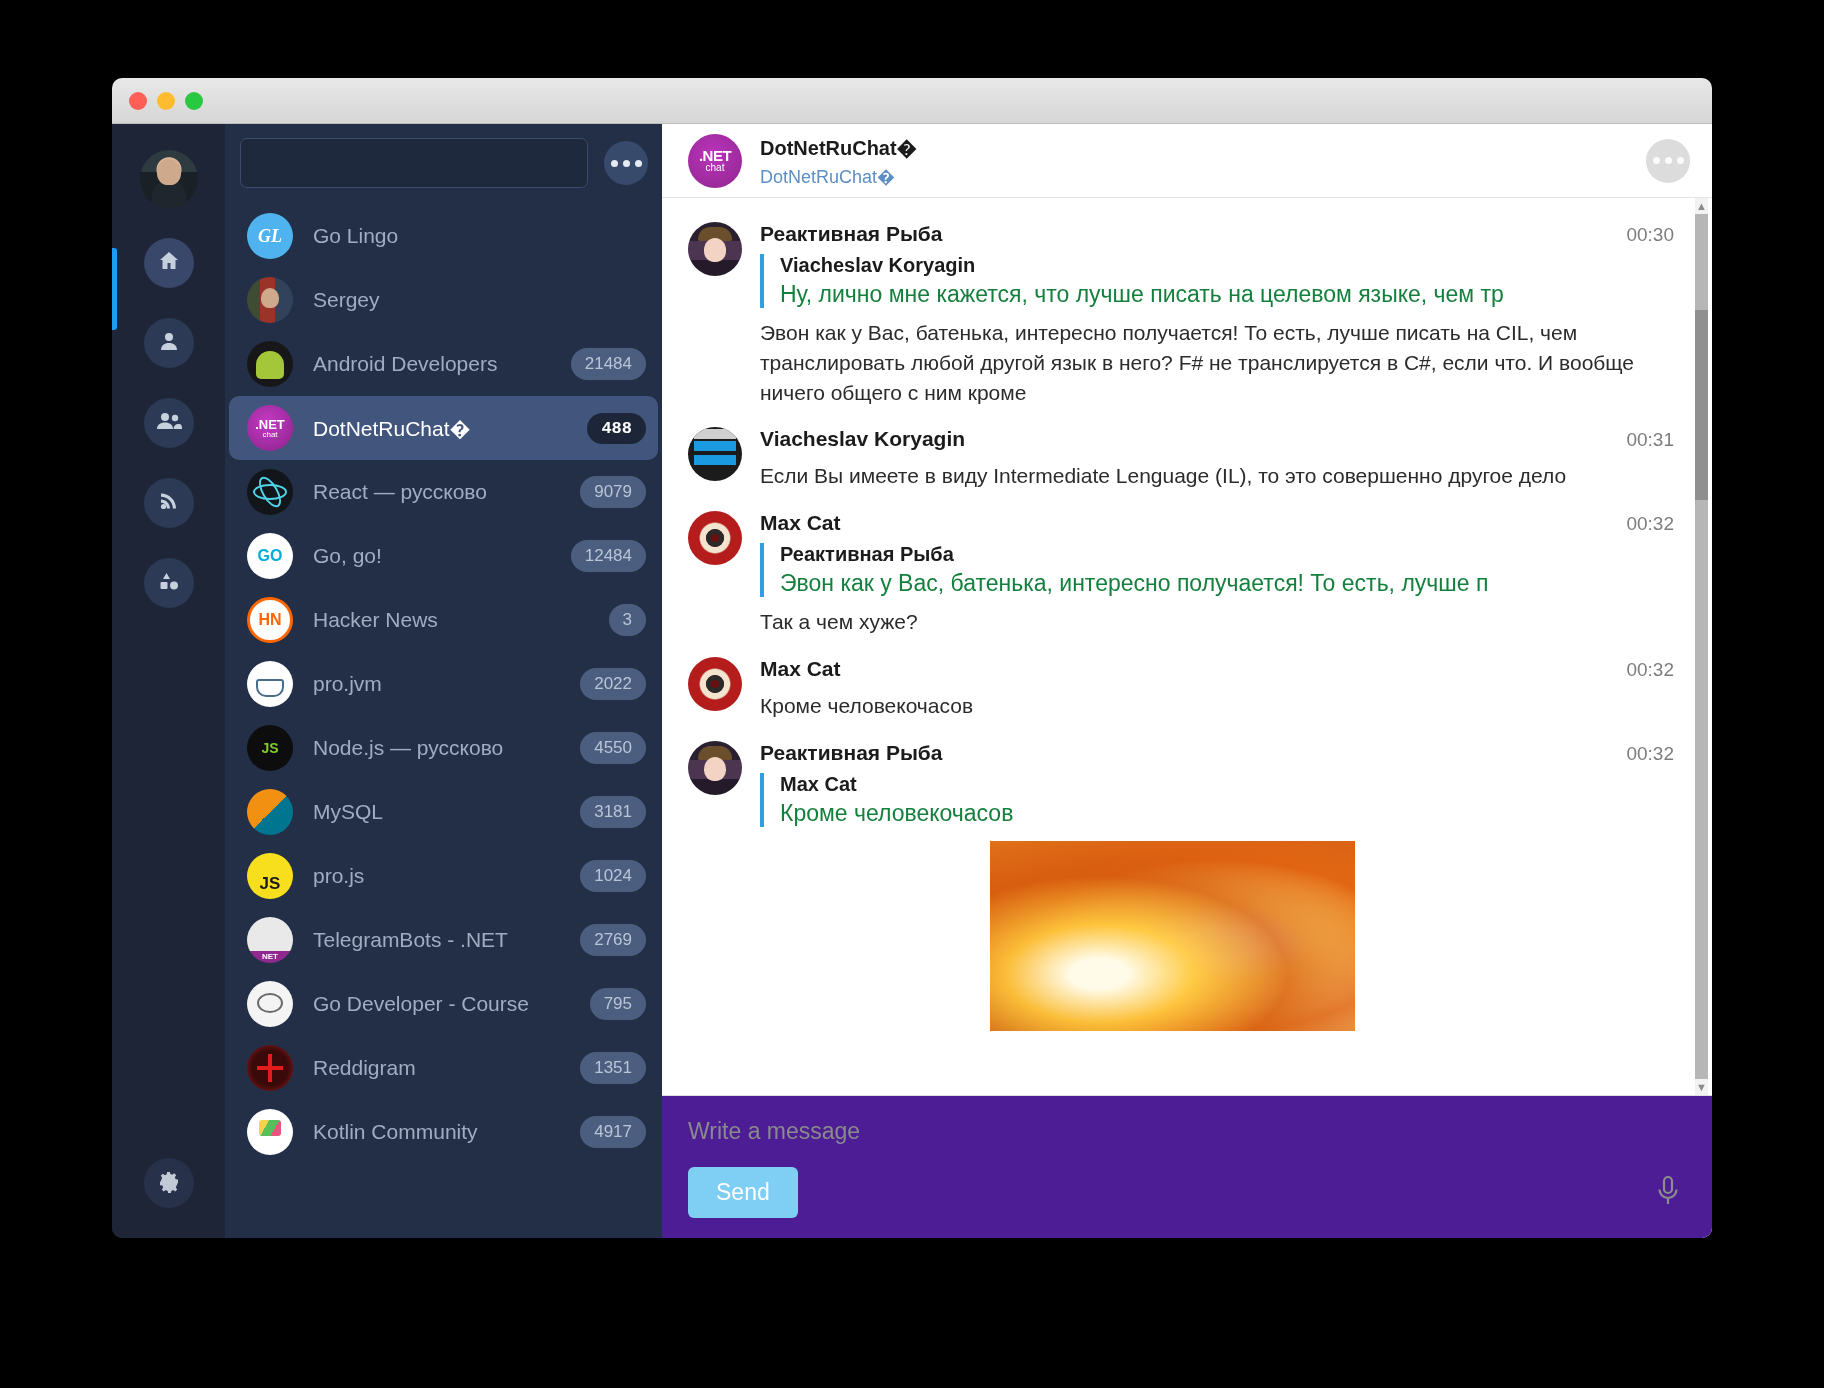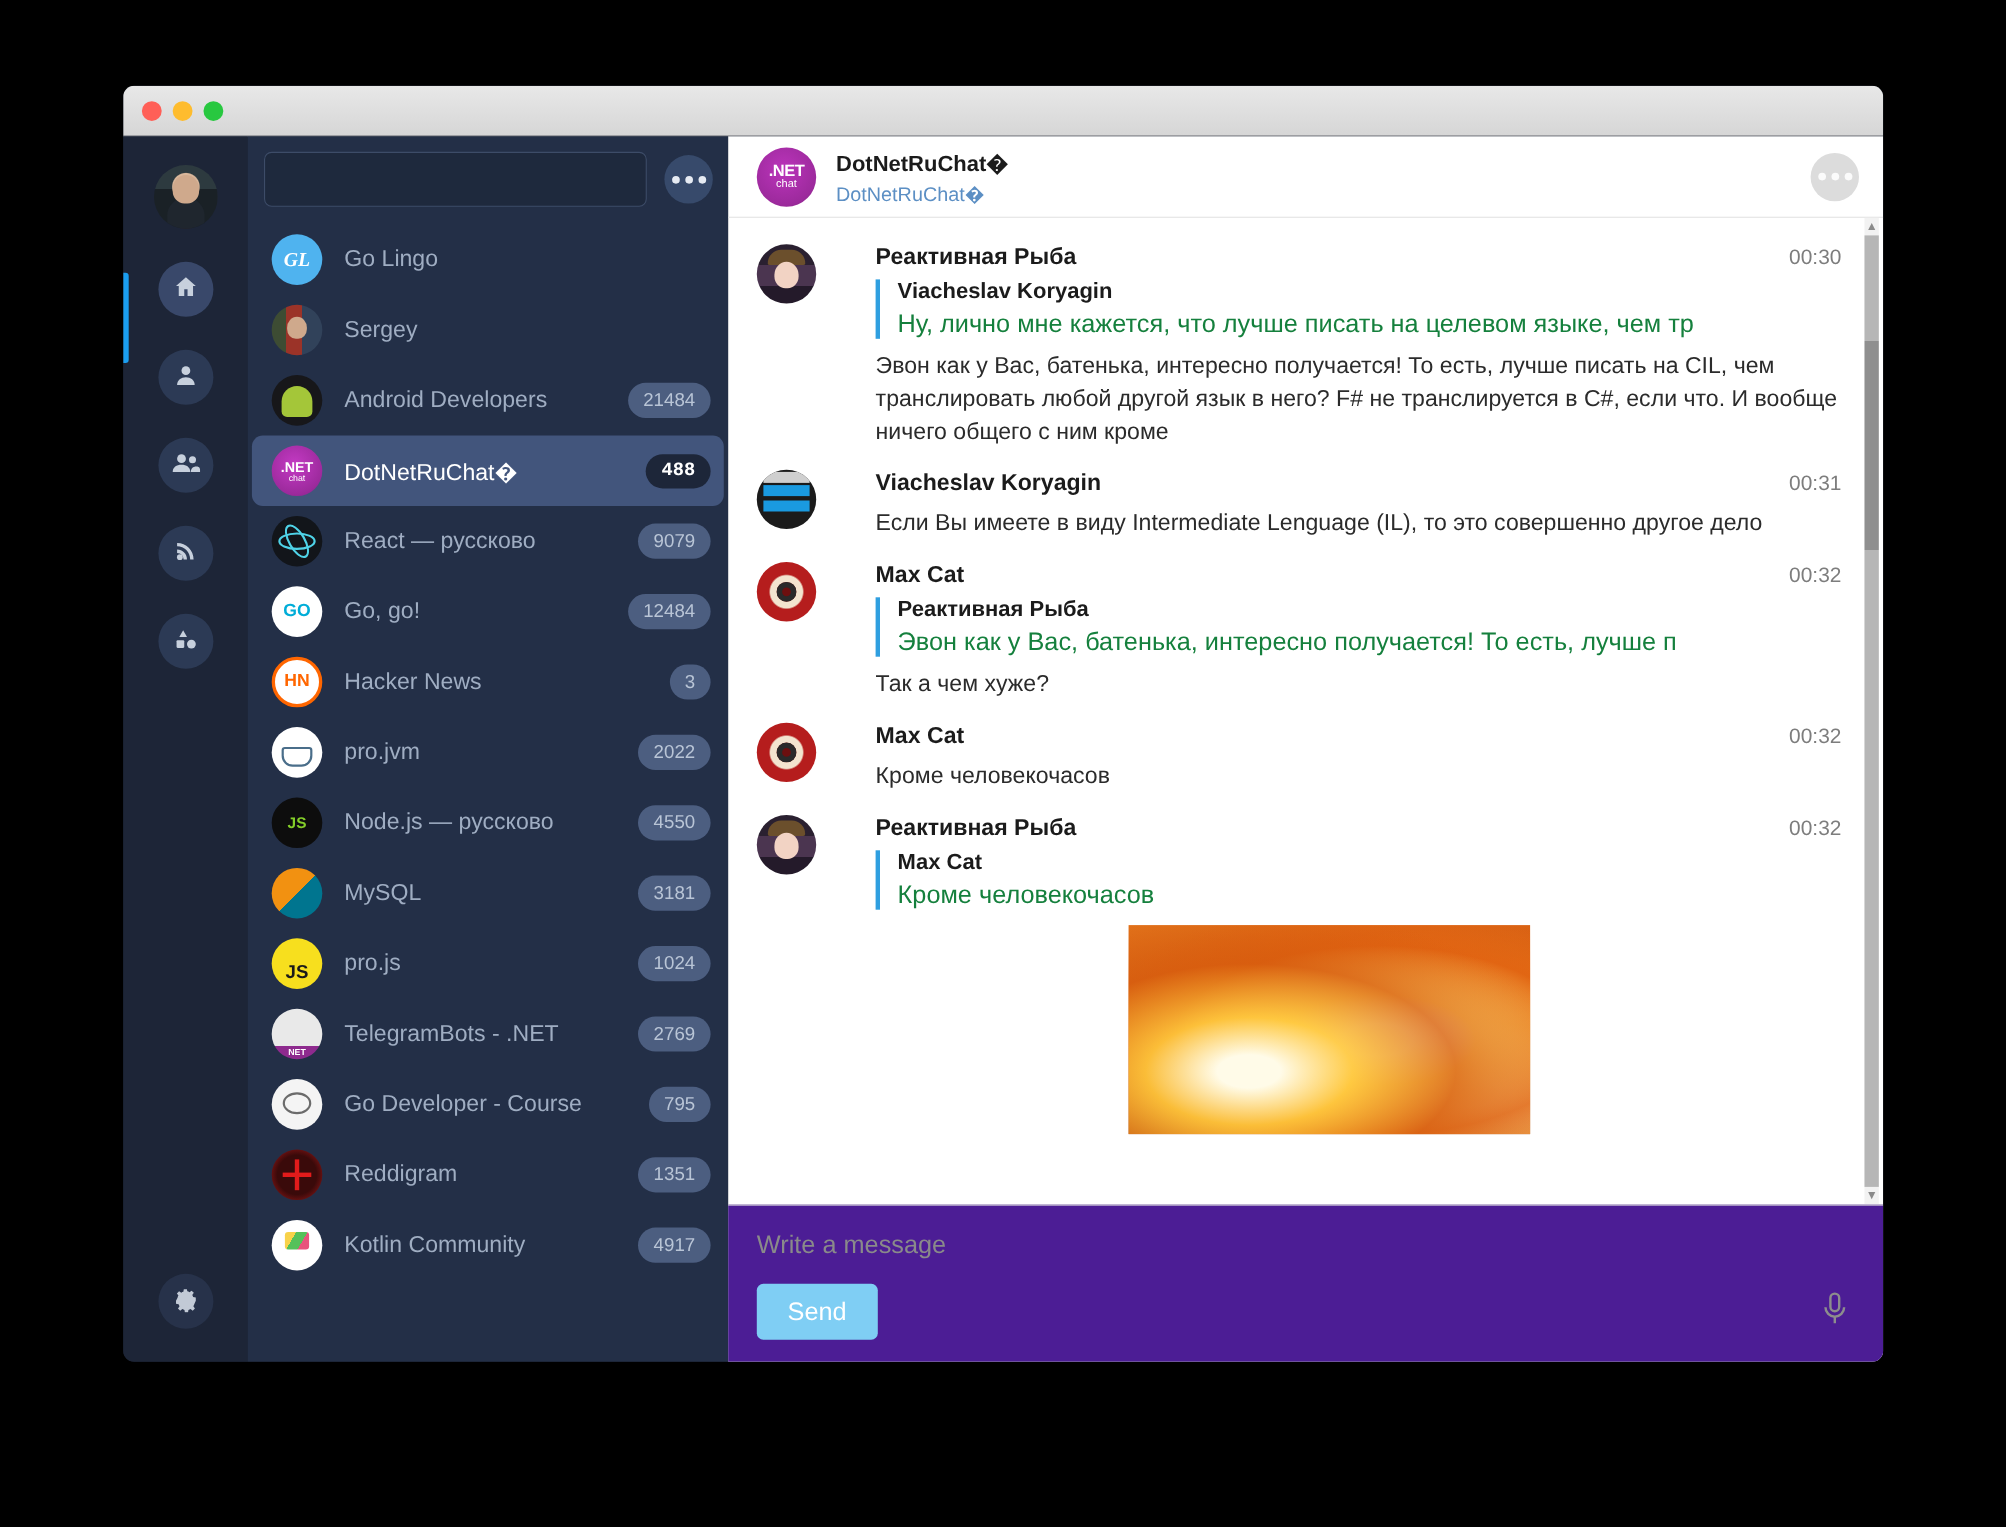--- a/index.html
+++ b/index.html
@@ -231,21 +231,21 @@
   }
   .msg {
     display: flex;
     padding: 10px 38px 10px 26px;
   }
   .msg-av {
     width: 54px; height: 54px; border-radius: 50%;
     flex: 0 0 54px; margin-right: 18px;
     overflow: hidden; position: relative;
   }
-  .msg-main { flex: 1; min-width: 0; margin-left: 36px; }
+  .msg-main { flex: 1; min-width: 0; }
   .msg-top { display: flex; align-items: baseline; }
   .msg-author { font-size: 21px; font-weight: bold; color: #1b1b1b; }
   .msg-time { margin-left: auto; font-size: 19px; color: #7d7d7d; padding-left: 18px; }
   .quote {
     border-left: 4px solid #2f9fe0;
     padding-left: 16px;
     margin-top: 8px;
   }
   .quote-author { font-size: 20px; font-weight: bold; color: #1b1b1b; }
   .quote-text {

